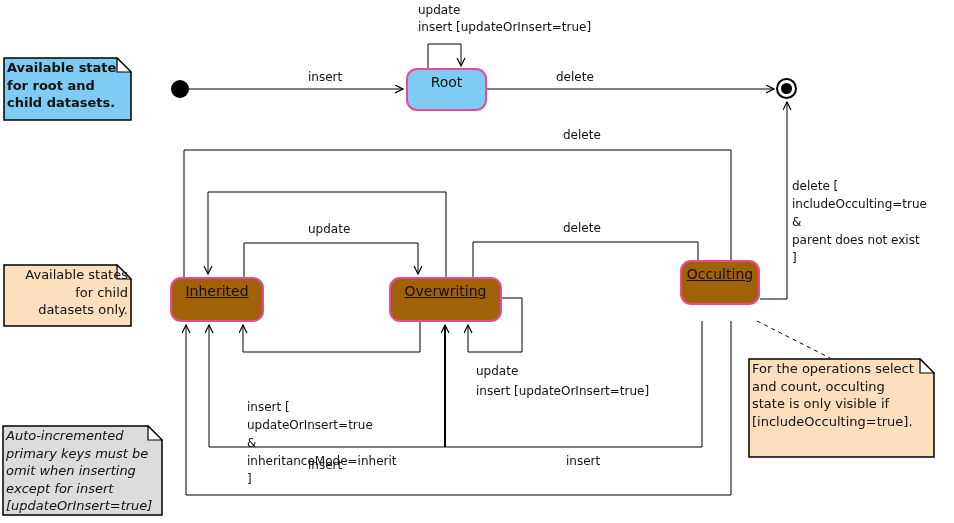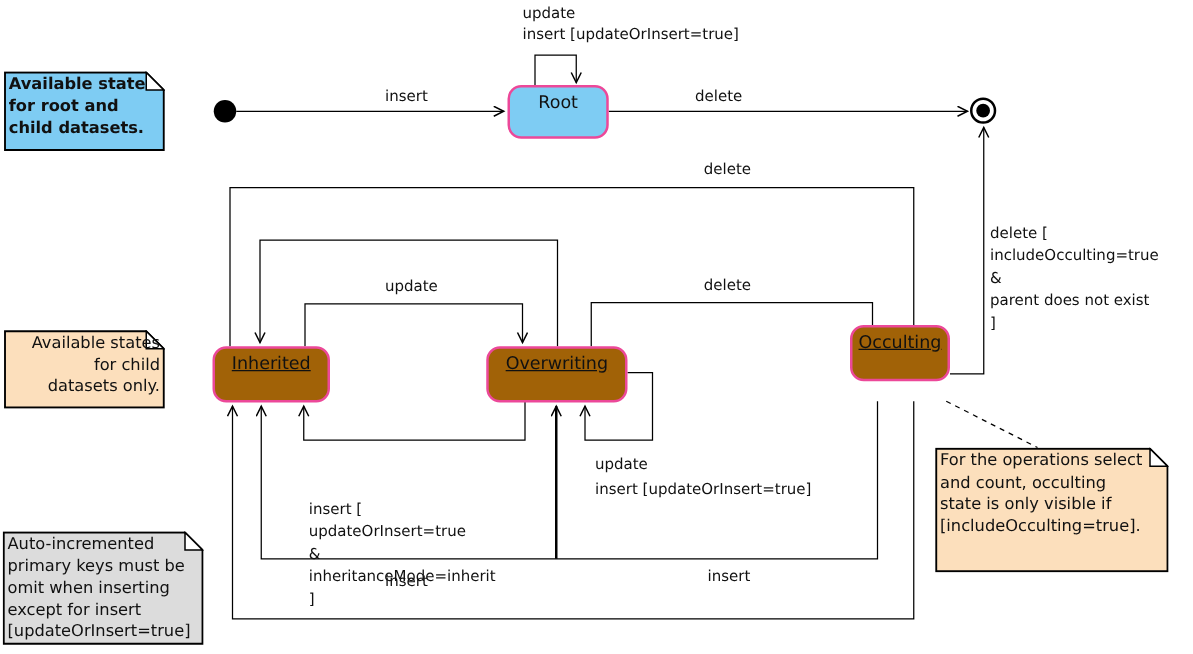--- a/index.html
+++ b/index.html
@@ -146,21 +146,21 @@
   <div class="note" style="left:3px; top:264px; width:129px; height:77px;text-align:right;">
     <svg width="129" height="63">
       <path d="M1,1 L114,1 L128,15 L128,62 L1,62 Z" fill="#FCDFBC" stroke="#000000" stroke-width="1.5"></path>
       <path d="M114,1 L128,15 L114,15 Z" fill="#ffffff" stroke="#000000" stroke-width="1.2"></path>
     </svg>
     <div class="note-text">Available states
 for child
 datasets only.</div>
   </div>
 
-  <div class="note" style="left:2px; top:425px; width:161px; height:68px;">
+  <div class="note" style="left:2px; top:425px; width:161px; height:68px;font-style:italic;">
     <svg width="161" height="91">
       <path d="M1,1 L146,1 L160,15 L160,90 L1,90 Z" fill="#DCDCDC" stroke="#000000" stroke-width="1.5"></path>
       <path d="M146,1 L160,15 L146,15 Z" fill="#ffffff" stroke="#000000" stroke-width="1.2"></path>
     </svg>
     <div class="note-text">Auto-incremented
 primary keys must be
 omit when inserting
 except for insert
 [updateOrInsert=true]</div>
   </div>

